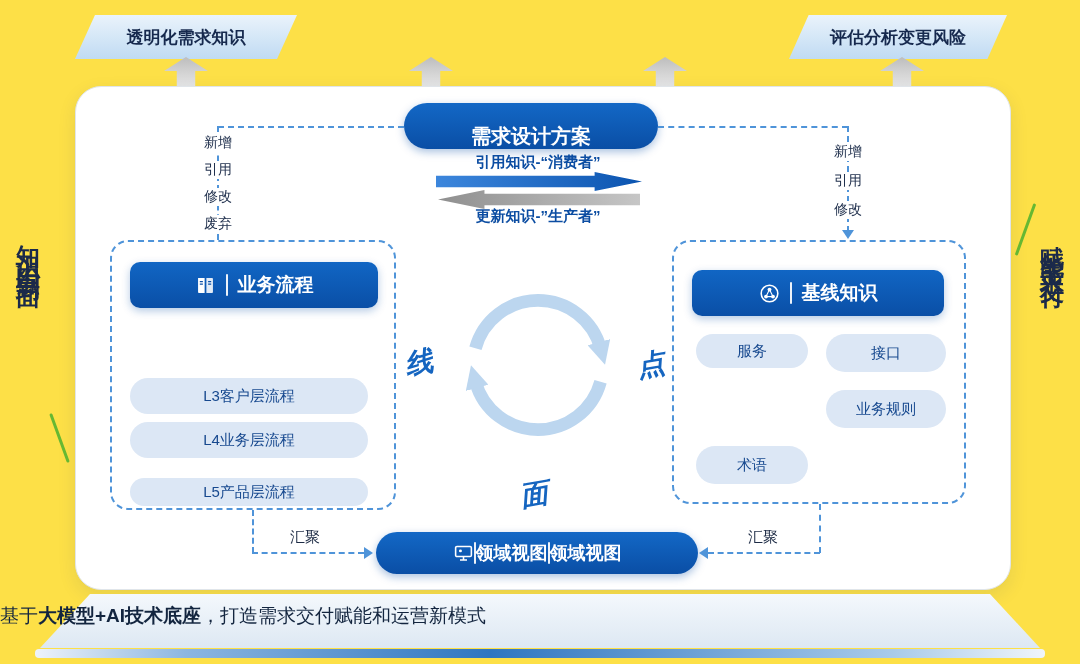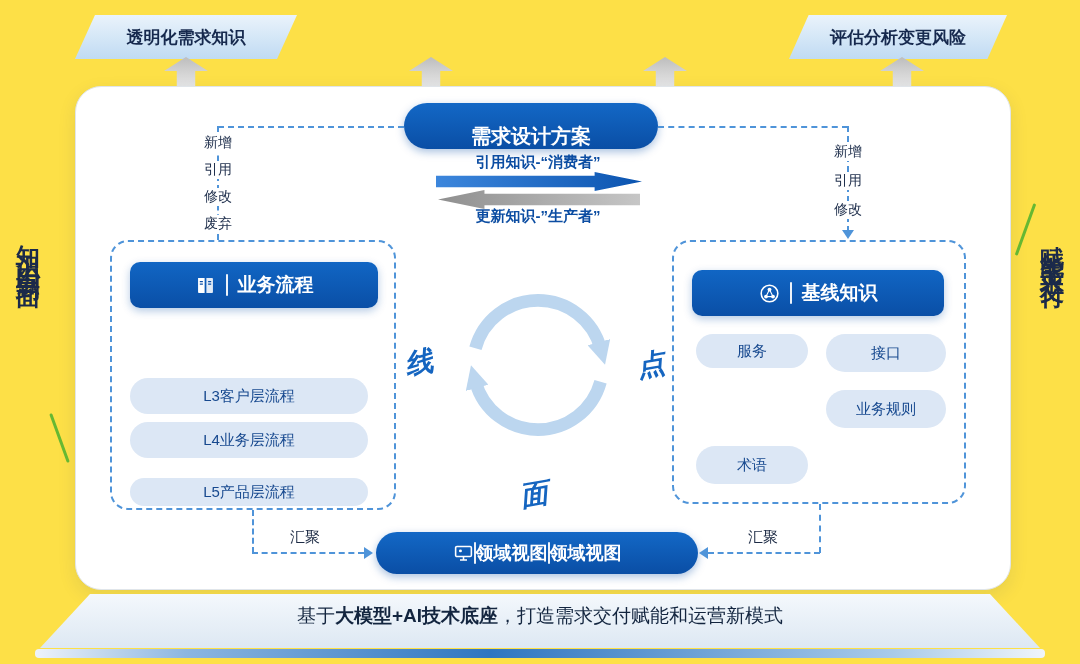--- a/index.html
+++ b/index.html
@@ -60,21 +60,21 @@
   .converge-label { position:absolute; font-size:15px; color:#1d2b45; background:#fff; padding:0 3px; z-index:3; }
 
   
   .side-label { position:absolute; writing-mode:vertical-rl; text-orientation:upright; font-size:24px; font-weight:700;
     color:#1b2a4a; letter-spacing:8px; }
   .green-line { position:absolute; width:3px; background:#66b832; border-radius:2px; }
 
   
   .footer-shape { position:absolute; left:40px; top:594px; width:1000px; height:54px;
     background:linear-gradient(180deg,#f4f8fc,#dde8f3); clip-path:polygon(5% 0,95% 0,100% 100%,0 100%); }
-  .footer-text { position:absolute; left:0; top:603px; width:1080px; text-align:center; font-size:19px; color:#13253f; }
+  .footer-text { position:absolute; left:0; top:603px; width:1080px; font-size:19px; color:#13253f; }
   .footer-text b { font-weight:800; }
   .bottom-bar { position:absolute; left:35px; top:649px; width:1010px; height:9px; border-radius:4px;
     background:linear-gradient(90deg,#eef3fa 0%,#8cb6e0 15%,#2f76c0 45%,#a9cbe9 85%,#f0f5fb 100%); }
 </style>
 </head>
 <body>
 
 <div class="stage">
 
   <div class="banner" style="left:75px;width:222px">

